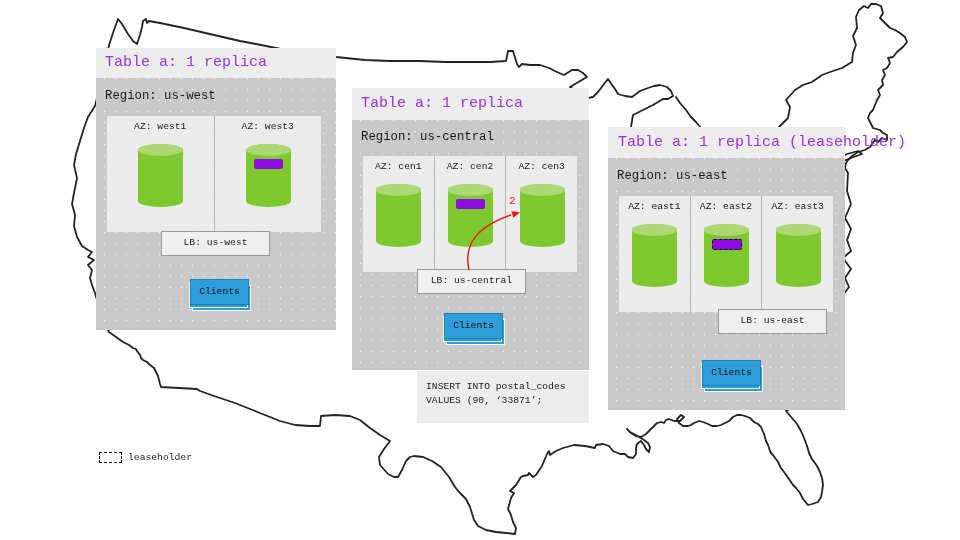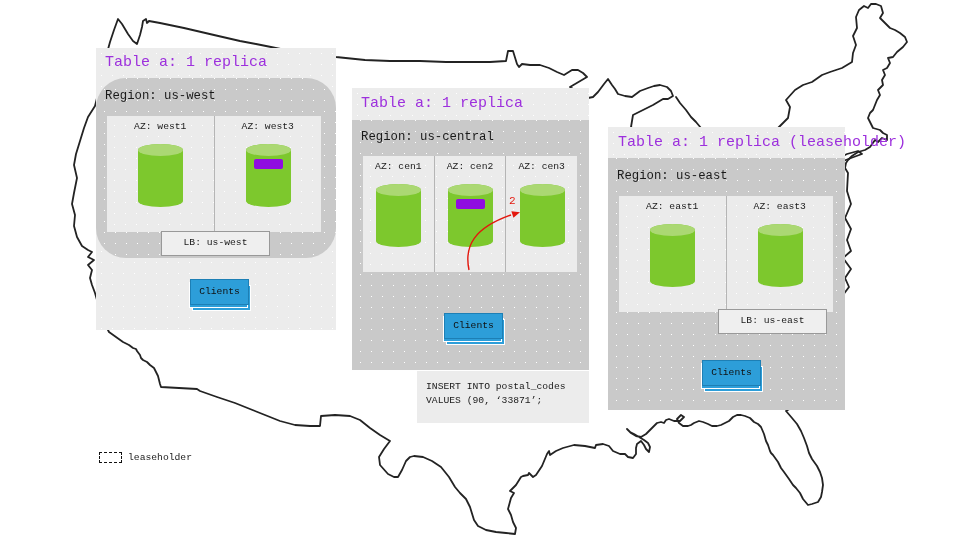--- a/index.html
+++ b/index.html
@@ -63,21 +63,21 @@
     92,285 90,278 92,270 88,265 94,260 88,257 92,252 88,250 82,246 77,237 74,226
     75,215 72,204 74,193 77,178 74,165 76,154 80,141 84,128 88,117 95,106 99,90
     104,64 110,42 114,30 Z"></path>
   <path d="M835,160 L847,154 858,151 862,154 851,158 838,163 Z"></path>
   <path d="M676,97 L680,103 686,110 691,117 696,122 701,128"></path>
   </g>
 </svg>
 
 <div class="abs hdr" style="left:96px;top:48px;width:240px;height:282px;">
   <div class="abs ptitle" style="left:9px;top:10px;">Table a: 1 replica</div>
-  <div class="abs gray" style="left:0;top:30px;width:240px;height:180px;border-radius:30px;">
+  <div class="abs gray" style="left:0;top:30px;width:240px;height:252px;">
     <div class="abs region" style="left:9px;top:12px;">Region: us-west</div>
     <div class="abs azbox" style="left:11px;top:38px;width:214px;height:116px;font-family:Liberation Mono, monospace;">
       <div class="azcol">
           <div class="azlab">AZ: west1</div>
           <div class="cyl"><svg width="45" height="63" viewBox="0 0 45 63">
               <path d="M0,6 v51 a22.5,6 0 0 0 45,0 v-51 a22.5,6 0 0 0 -45,0 z" fill="#7dc82d"></path>
               <ellipse cx="22.5" cy="6" rx="22.5" ry="6" fill="#abd873"></ellipse>
             </svg></div>
         </div>
       <div class="azcol">
@@ -119,20 +119,21 @@
           <div class="prect"></div>
         </div>
       <div class="azcol">
           <div class="azlab">AZ: cen3</div>
           <div class="cyl"><svg width="45" height="63" viewBox="0 0 45 63">
               <path d="M0,6 v51 a22.5,6 0 0 0 45,0 v-51 a22.5,6 0 0 0 -45,0 z" fill="#7dc82d"></path>
               <ellipse cx="22.5" cy="6" rx="22.5" ry="6" fill="#abd873"></ellipse>
             </svg></div>
         </div>
     </div>
+    <div class="abs lb" style="left:65px;top:149px;width:107px;height:23px;">LB: us-central</div>
     <div class="abs clients" style="left:88px;top:193px;">
         <div class="l3"></div>
         <div class="l2"></div>
         <div class="face">Clients</div>
       </div>
   </div>
 </div>
 <div class="abs" style="left:417px;top:371px;width:172px;height:52px;background:#ececec;">
   <div class="abs small" style="left:9px;top:9px;">INSERT INTO postal_codes
 VALUES (90, ‘33871’;</div>
@@ -142,20 +143,28 @@
   <div class="abs ptitle" style="left:10px;top:11px;">Table a: 1 replica (leaseholder)</div>
   <div class="abs gray" style="left:0;top:31px;width:237px;height:252px;">
     <div class="abs region" style="left:9px;top:12px;">Region: us-east</div>
     <div class="abs azbox" style="left:11px;top:38px;width:214px;height:116px;">
       <div class="azcol">
           <div class="azlab">AZ: east1</div>
           <div class="cyl"><svg width="45" height="63" viewBox="0 0 45 63">
               <path d="M0,6 v51 a22.5,6 0 0 0 45,0 v-51 a22.5,6 0 0 0 -45,0 z" fill="#7dc82d"></path>
               <ellipse cx="22.5" cy="6" rx="22.5" ry="6" fill="#abd873"></ellipse>
             </svg></div>
+        </div>
+      <div class="azcol">
+          <div class="azlab">AZ: east2</div>
+          <div class="cyl"><svg width="45" height="63" viewBox="0 0 45 63">
+              <path d="M0,6 v51 a22.5,6 0 0 0 45,0 v-51 a22.5,6 0 0 0 -45,0 z" fill="#7dc82d"></path>
+              <ellipse cx="22.5" cy="6" rx="22.5" ry="6" fill="#abd873"></ellipse>
+            </svg></div>
+          <div class="prect dashed"></div>
         </div>
       <div class="azcol">
           <div class="azlab">AZ: east3</div>
           <div class="cyl"><svg width="45" height="63" viewBox="0 0 45 63">
               <path d="M0,6 v51 a22.5,6 0 0 0 45,0 v-51 a22.5,6 0 0 0 -45,0 z" fill="#7dc82d"></path>
               <ellipse cx="22.5" cy="6" rx="22.5" ry="6" fill="#abd873"></ellipse>
             </svg></div>
         </div>
     </div>
     <div class="abs lb" style="left:65px;top:151px;width:107px;height:23px;margin-left:45px;">LB: us-east</div>

